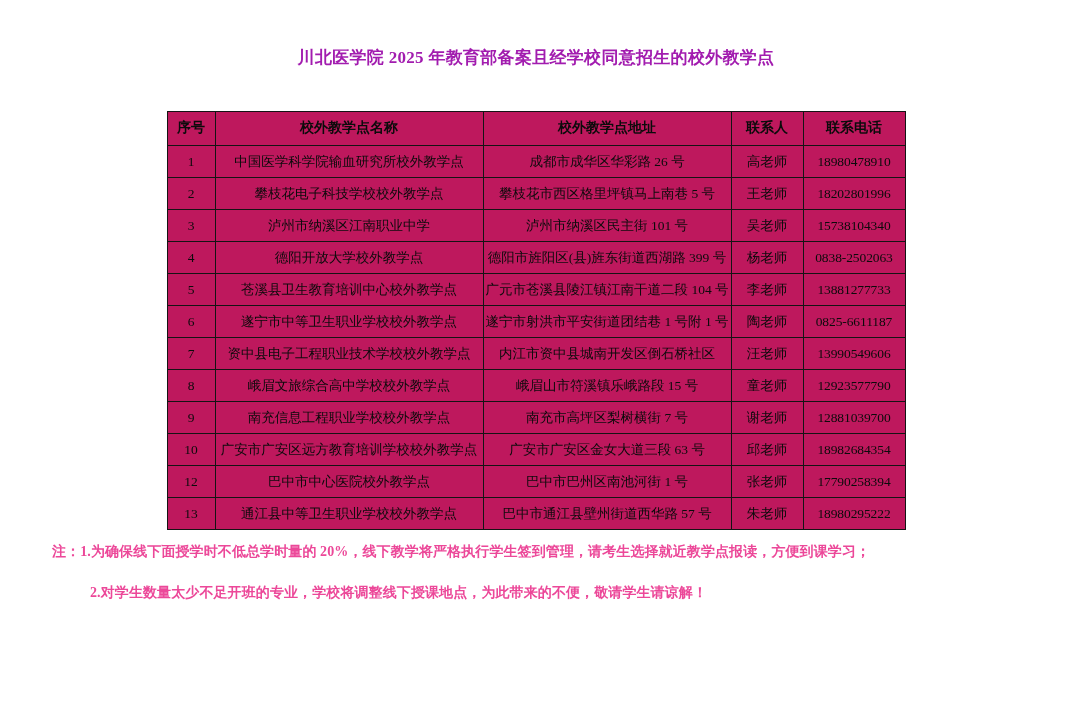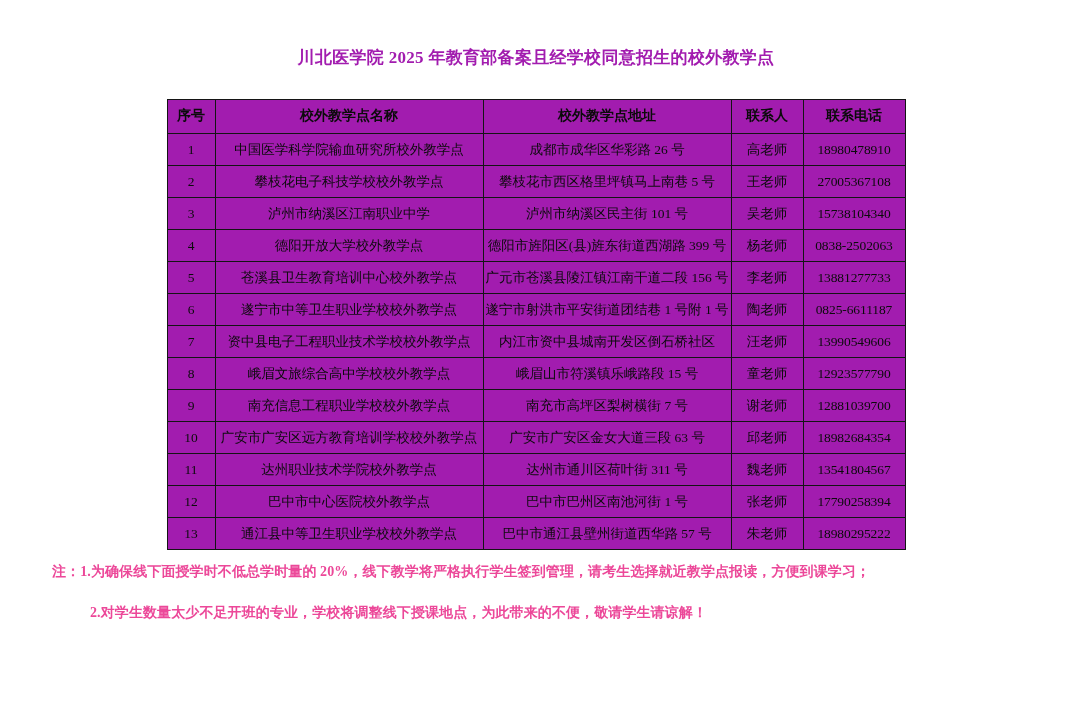--- a/index.html
+++ b/index.html
@@ -33,21 +33,22 @@
   }
   .table-wrap {
     margin-top: 30px;
     display: flex;
     justify-content: center;
   }
   table.main-table {
     border-collapse: collapse;
     width: 718px;
     table-layout: fixed;
-    background: #a21caf;
+    background: #be185d;
+    margin-top: 12px;
   }
   table.main-table th,
   table.main-table td {
     border: 1px solid #141414;
     font-size: 13.5px;
     line-height: 1.15;
     padding: 0;
     height: 31px;
     text-align: center;
     vertical-align: middle;
@@ -122,40 +123,40 @@
           <td class="cell-name">中国医学科学院输血研究所校外教学点</td>
           <td class="cell-addr">成都市成华区华彩路 26 号</td>
           <td class="cell-person">高老师</td>
           <td class="cell-phone">18980478910</td>
         </tr>
         <tr>
           <td class="cell-idx">2</td>
           <td class="cell-name">攀枝花电子科技学校校外教学点</td>
           <td class="cell-addr">攀枝花市西区格里坪镇马上南巷 5 号</td>
           <td class="cell-person">王老师</td>
-          <td class="cell-phone">27005367108</td>
+          <td class="cell-phone">18202801996</td>
         </tr>
         <tr>
           <td class="cell-idx">3</td>
           <td class="cell-name">泸州市纳溪区江南职业中学</td>
           <td class="cell-addr">泸州市纳溪区民主街 101 号</td>
           <td class="cell-person">吴老师</td>
           <td class="cell-phone">15738104340</td>
         </tr>
         <tr>
           <td class="cell-idx">4</td>
           <td class="cell-name">德阳开放大学校外教学点</td>
           <td class="cell-addr">德阳市旌阳区(县)旌东街道西湖路 399 号</td>
           <td class="cell-person">杨老师</td>
           <td class="cell-phone">0838-2502063</td>
         </tr>
         <tr>
           <td class="cell-idx">5</td>
           <td class="cell-name">苍溪县卫生教育培训中心校外教学点</td>
-          <td class="cell-addr">广元市苍溪县陵江镇江南干道二段 156 号</td>
+          <td class="cell-addr">广元市苍溪县陵江镇江南干道二段 104 号</td>
           <td class="cell-person">李老师</td>
           <td class="cell-phone">13881277733</td>
         </tr>
         <tr>
           <td class="cell-idx">6</td>
           <td class="cell-name">遂宁市中等卫生职业学校校外教学点</td>
           <td class="cell-addr">遂宁市射洪市平安街道团结巷 1 号附 1 号</td>
           <td class="cell-person">陶老师</td>
           <td class="cell-phone">0825-6611187</td>
         </tr>
@@ -181,27 +182,20 @@
           <td class="cell-phone">12881039700</td>
         </tr>
         <tr>
           <td class="cell-idx">10</td>
           <td class="cell-name">广安市广安区远方教育培训学校校外教学点</td>
           <td class="cell-addr">广安市广安区金女大道三段 63 号</td>
           <td class="cell-person">邱老师</td>
           <td class="cell-phone">18982684354</td>
         </tr>
         <tr>
-          <td class="cell-idx">11</td>
-          <td class="cell-name">达州职业技术学院校外教学点</td>
-          <td class="cell-addr">达州市通川区荷叶街 311 号</td>
-          <td class="cell-person">魏老师</td>
-          <td class="cell-phone">13541804567</td>
-        </tr>
-        <tr>
           <td class="cell-idx">12</td>
           <td class="cell-name">巴中市中心医院校外教学点</td>
           <td class="cell-addr">巴中市巴州区南池河街 1 号</td>
           <td class="cell-person">张老师</td>
           <td class="cell-phone">17790258394</td>
         </tr>
         <tr>
           <td class="cell-idx">13</td>
           <td class="cell-name">通江县中等卫生职业学校校外教学点</td>
           <td class="cell-addr">巴中市通江县壁州街道西华路 57 号</td>

